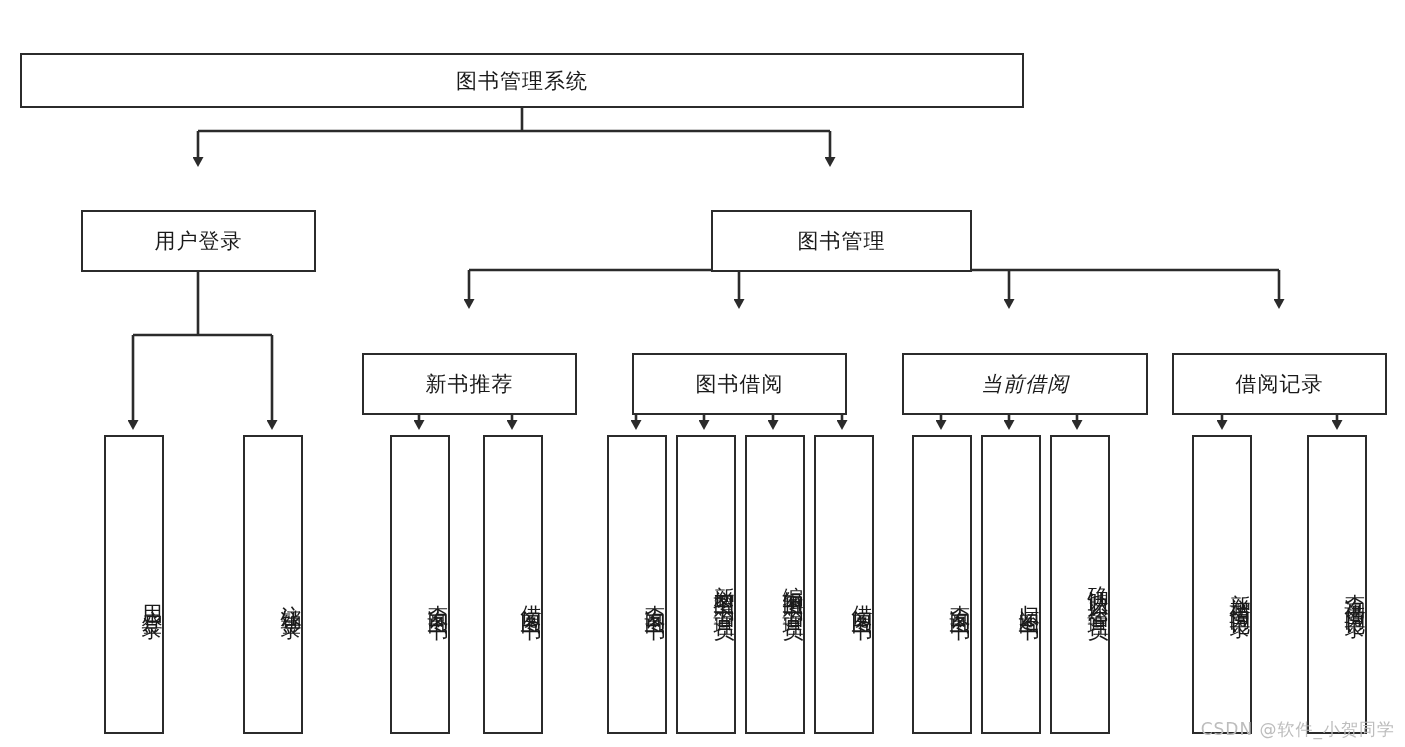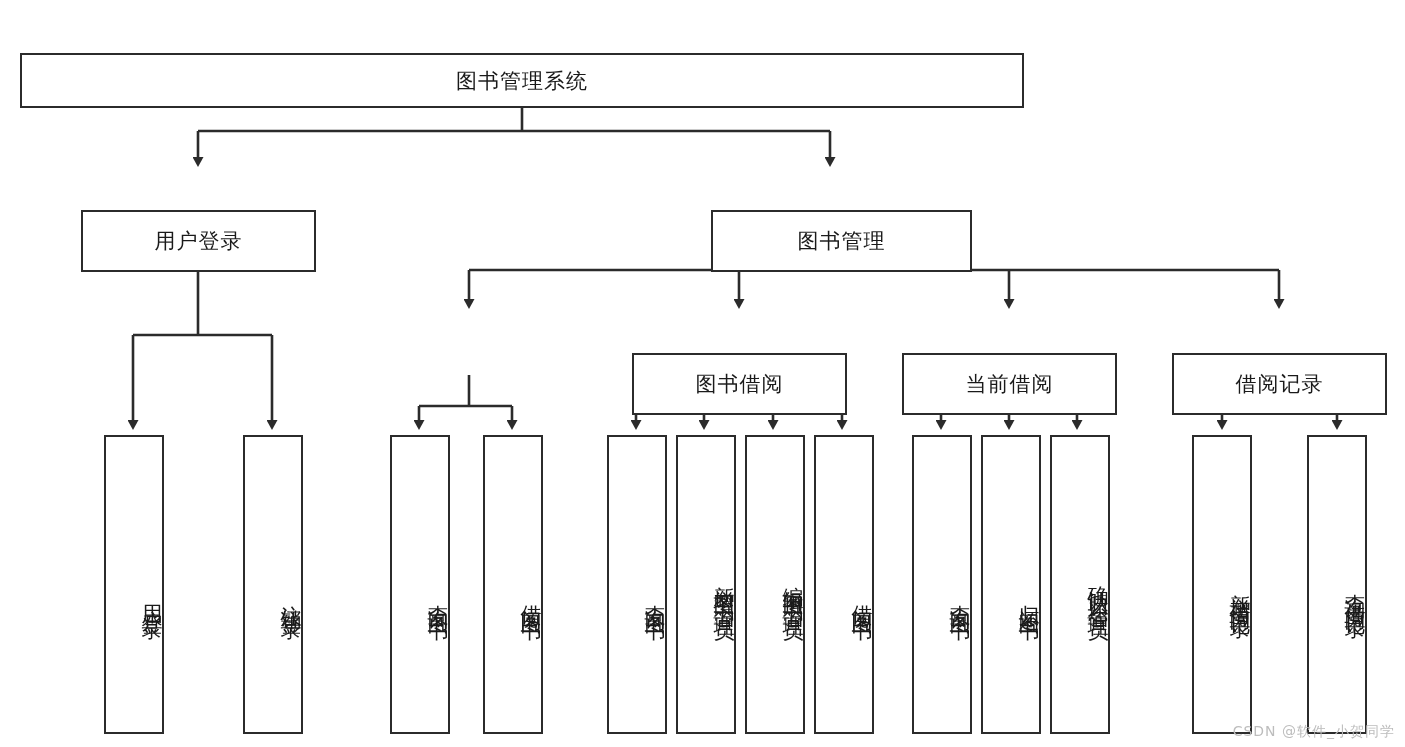--- a/index.html
+++ b/index.html
@@ -27,21 +27,21 @@
     line-height:1;
     padding-top:26px;
     align-items:flex-start;
     justify-content:center;
     white-space:nowrap;
   }
   .node.v.tall{padding-top:14px;}
   #lines{position:absolute;left:0;top:0;}
   .wm{
     position:absolute;right:10px;bottom:6px;
-    font-size:14px;color:#bdbdbd;letter-spacing:1px;
+    font-size:17px;color:#bdbdbd;letter-spacing:1px;
     white-space:nowrap;
     margin-left:32px;
   }
 </style>
 </head>
 <body>
 
 <div id="canvas">
 
   <svg id="lines" width="1405" height="747">
@@ -92,22 +92,23 @@
       <path d="M1222,406 L1222,421" marker-end="url(#arw)"></path>
       <path d="M1337,406 L1337,421" marker-end="url(#arw)"></path>
     </g>
   </svg>
 
   <div class="node h" style="left:20px;top:13px;width:1004px;height:55px;">图书管理系统</div>
 
   <div class="node h" style="left:81px;top:170px;width:235px;height:62px;">用户登录</div>
   <div class="node h" style="left:711px;top:170px;width:261px;height:62px;">图书管理</div>
 
+  <div class="node h" style="left:362px;top:313px;width:215px;height:62px;">新书推荐</div>
   <div class="node h" style="left:632px;top:313px;width:215px;height:62px;">图书借阅</div>
-  <div class="node h" style="left:902px;top:313px;width:215px;height:62px;">当前借阅</div>
+  <div class="node h" style="left:902px;top:313px;width:246px;height:62px;font-style:italic;">当前借阅</div>
   <div class="node h" style="left:1172px;top:313px;width:215px;height:62px;">借阅记录</div>
 
   <div class="node v" style="left:104px;top:435px;width:60px;height:299px;">用户登录</div>
   <div class="node v" style="left:243px;top:435px;width:60px;height:299px;">注销登录</div>
 
   <div class="node v" style="left:390px;top:435px;width:60px;height:299px;">查询图书</div>
   <div class="node v" style="left:483px;top:435px;width:60px;height:299px;">借阅图书</div>
 
   <div class="node v" style="left:607px;top:435px;width:60px;height:299px;">查询图书</div>
   <div class="node v tall" style="left:676px;top:435px;width:60px;height:299px;">新增图书（管理员）</div>

